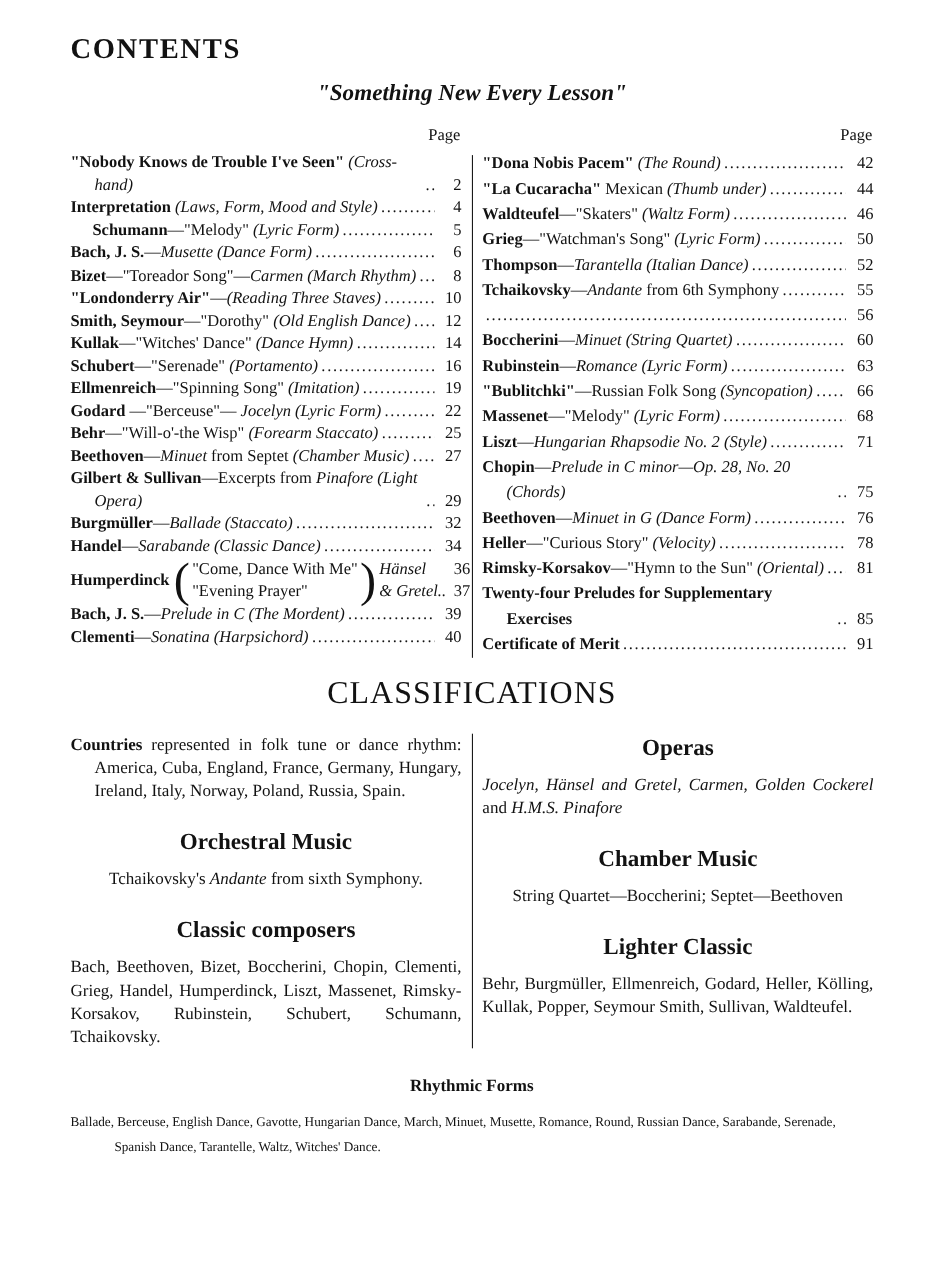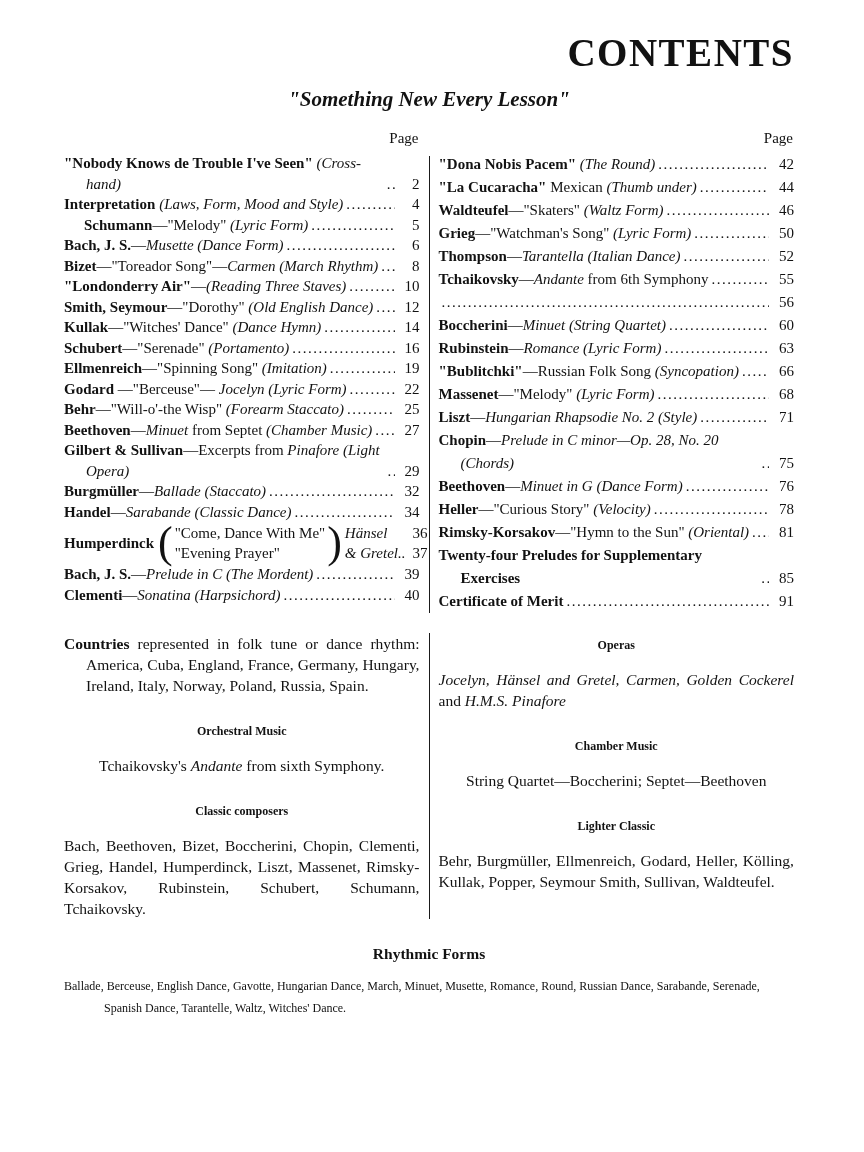--- a/index.html
+++ b/index.html
@@ -4,21 +4,21 @@
 <style>
   * { margin:0; padding:0; box-sizing:border-box; }
   html, body { background:#ffffff; }
   body {
     width:864px; height:1152px;
     font-family:"Liberation Serif", "DejaVu Serif", serif;
     color:#121212;
   }
   .sheet { width:864px; height:1152px; padding:30px 70px 16px 64px; overflow:hidden; background:#fff; }
 
-  .title { text-align:right; font-size:39px; font-weight:bold; letter-spacing:1.5px; }
+  .title { text-align:left; font-size:26px; font-weight:bold; letter-spacing:1.5px; }
   .subtitle { text-align:center; font-size:21px; font-weight:bold; font-style:italic; margin-top:12px; }
 
   .toc { display:flex; margin-top:18px; }
   .toc-col { flex:1 1 0; min-width:0; }
   .page-label { text-align:right; font-size:15px; margin-bottom:6px; padding-right:1px; }
   .vdiv { width:1px; background:#1a1a1a; margin:0 9px; }
   .toc .vdiv { margin-top:26px; }
 
   .entry { display:flex; align-items:flex-end; font-size:15px; line-height:20.5px; }
   .toc-col.right .entry { line-height:23px; }
@@ -31,21 +31,21 @@
   .entry.brace .comp { font-weight:bold; margin-right:2px; }
   .big-paren { font-size:44px; line-height:36px; font-weight:normal; margin:0 2px; }
   .stack div { line-height:20px; white-space:nowrap; }
   .stack.work { font-style:italic; margin-left:1px; }
   .spacer { flex:1 1 4px; }
   .stack.pgs { text-align:right; min-width:22px; }
 
   .class-title { text-align:center; font-size:29px; font-weight:normal; letter-spacing:1px; margin-top:16px; }
   .class-grid { display:flex; margin-top:20px; }
   .class-col { flex:1 1 0; min-width:0; font-size:15.5px; line-height:21px; }
-  .class-col .heading { text-align:center; font-weight:bold; font-size:12px; margin:25px 0 13px; }
+  .class-col .heading { text-align:center; font-weight:bold; font-size:21px; margin:25px 0 13px; }
   .class-col .heading:first-child { margin-top:2px; }
   .para { margin:0; }
   .para.justify { text-align:justify; }
   .para.center { text-align:center; }
   .para.hang { padding-left:22px; text-indent:-22px; }
 
   .rhythmic { margin-top:26px; }
   .rhythmic .heading { text-align:center; font-weight:bold; font-size:15.5px; margin-bottom:12px; }
   .rf-text { font-size:12px; line-height:22px; padding-left:40px; text-indent:-40px; }
 </style>
@@ -261,20 +261,21 @@
           </div>
           <div class="entry">
             <span class="txt"><span style="font-weight: bold;">Certificate of Merit</span></span>
             <span class="dots"></span>
             <span class="pg">91</span>
           </div>
         </div>
     </div>
   </div>
 
+  <h2 class="class-title">CLASSIFICATIONS</h2>
 
   <div class="class-grid">
     <div class="class-col" id="class-left">
         <p class="para justify hang"><span style="font-weight: bold;">Countries</span><span> represented in folk tune or dance rhythm: America, Cuba, England, France, Germany, Hungary, Ireland, Italy, Norway, Poland, Russia, Spain.</span></p>
         <div class="heading">Orchestral Music</div>
         <p class="para center"><span>Tchaikovsky's </span><span style="font-style: italic;">Andante</span><span> from sixth Symphony.</span></p>
         <div class="heading">Classic composers</div>
         <p class="para justify"><span>Bach, Beethoven, Bizet, Boccherini, Chopin, Clementi, Grieg, Handel, Humperdinck, Liszt, Massenet, Rimsky-Korsakov, Rubinstein, Schubert, Schumann, Tchaikovsky.</span></p>
       </div>
     <div class="vdiv"></div>

